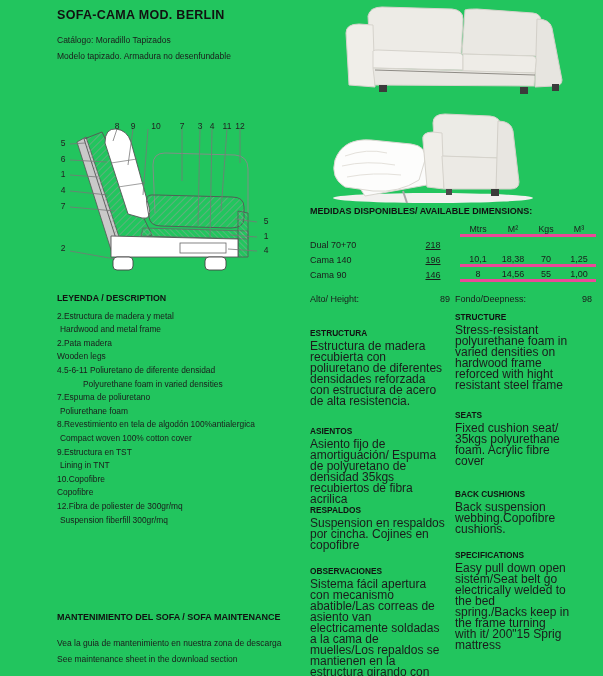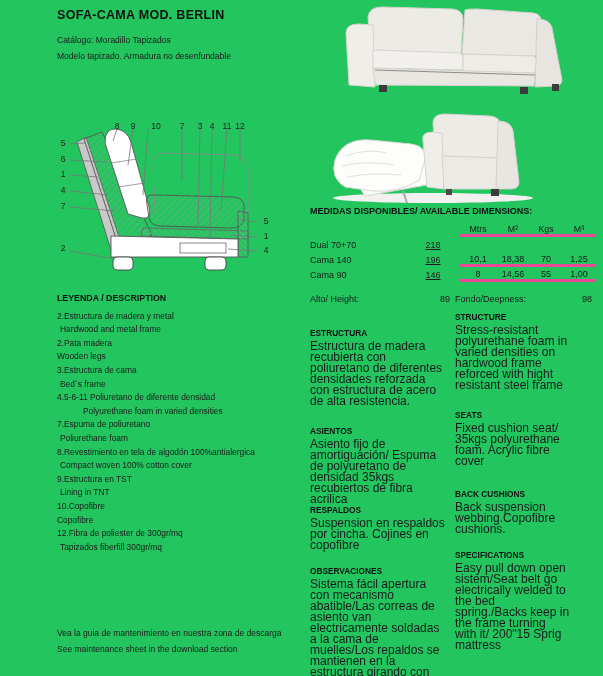--- a/index.html
+++ b/index.html
@@ -205,24 +205,20 @@
     <div class="legend-title">LEYENDA / DESCRIPTION</div>
     <div>
       <div class="leg-es">2.Estructura de madera y metal</div>
       <div class="leg-en">Hardwood and metal frame</div>
     </div>
     <div>
       <div class="leg-es">2.Pata madera</div>
       <div class="leg-en ind-0">Wooden legs</div>
     </div>
     <div>
-      <div class="leg-es">3.Estructura de cama</div>
-      <div class="leg-en">Bed´s frame</div>
-    </div>
-    <div>
       <div class="leg-es">4.5-6-11 Poliuretano de diferente densidad</div>
       <div class="leg-en ind-l">Polyurethane foam in varied densities</div>
     </div>
     <div>
       <div class="leg-es">7.Espuma de poliuretano</div>
       <div class="leg-en">Poliurethane foam</div>
     </div>
     <div>
       <div class="leg-es">8.Revestimiento en tela de algodón 100%antialergica</div>
       <div class="leg-en">Compact woven 100% cotton cover</div>
@@ -230,21 +226,21 @@
     <div>
       <div class="leg-es">9.Estructura en TST</div>
       <div class="leg-en">Lining in TNT</div>
     </div>
     <div>
       <div class="leg-es">10.Copofibre</div>
       <div class="leg-en ind-0">Copofibre</div>
     </div>
     <div>
       <div class="leg-es">12.Fibra de poliester de 300gr/mq</div>
-      <div class="leg-en">Tapizados fiberfill 300gr/mq</div>
+      <div class="leg-en">Suspension fiberfill 300gr/mq</div>
     </div>
   </div>
 
   <div class="section sec-estructura">
     <div class="col-es">
       <div class="sec-h">ESTRUCTURA</div>
       <div class="sec-b">Estructura de madera
 recubierta con
 poliuretano de diferentes
 densidades reforzada
@@ -315,17 +311,18 @@
 electrically welded to
 the bed
 spring./Backs keep in
 the frame turning
 with it/ 200"15 Sprig
 mattress</div>
     </div>
   </div>
 
   <div class="maint">
+    <div class="maint-title">MANTENIMIENTO DEL SOFA / SOFA MAINTENANCE</div>
     <div class="maint-l1">Vea la guia de mantenimiento en nuestra zona de descarga</div>
     <div class="maint-l2">See maintenance sheet in the download section</div>
   </div>
 
 </div>
 
 </body></html>

